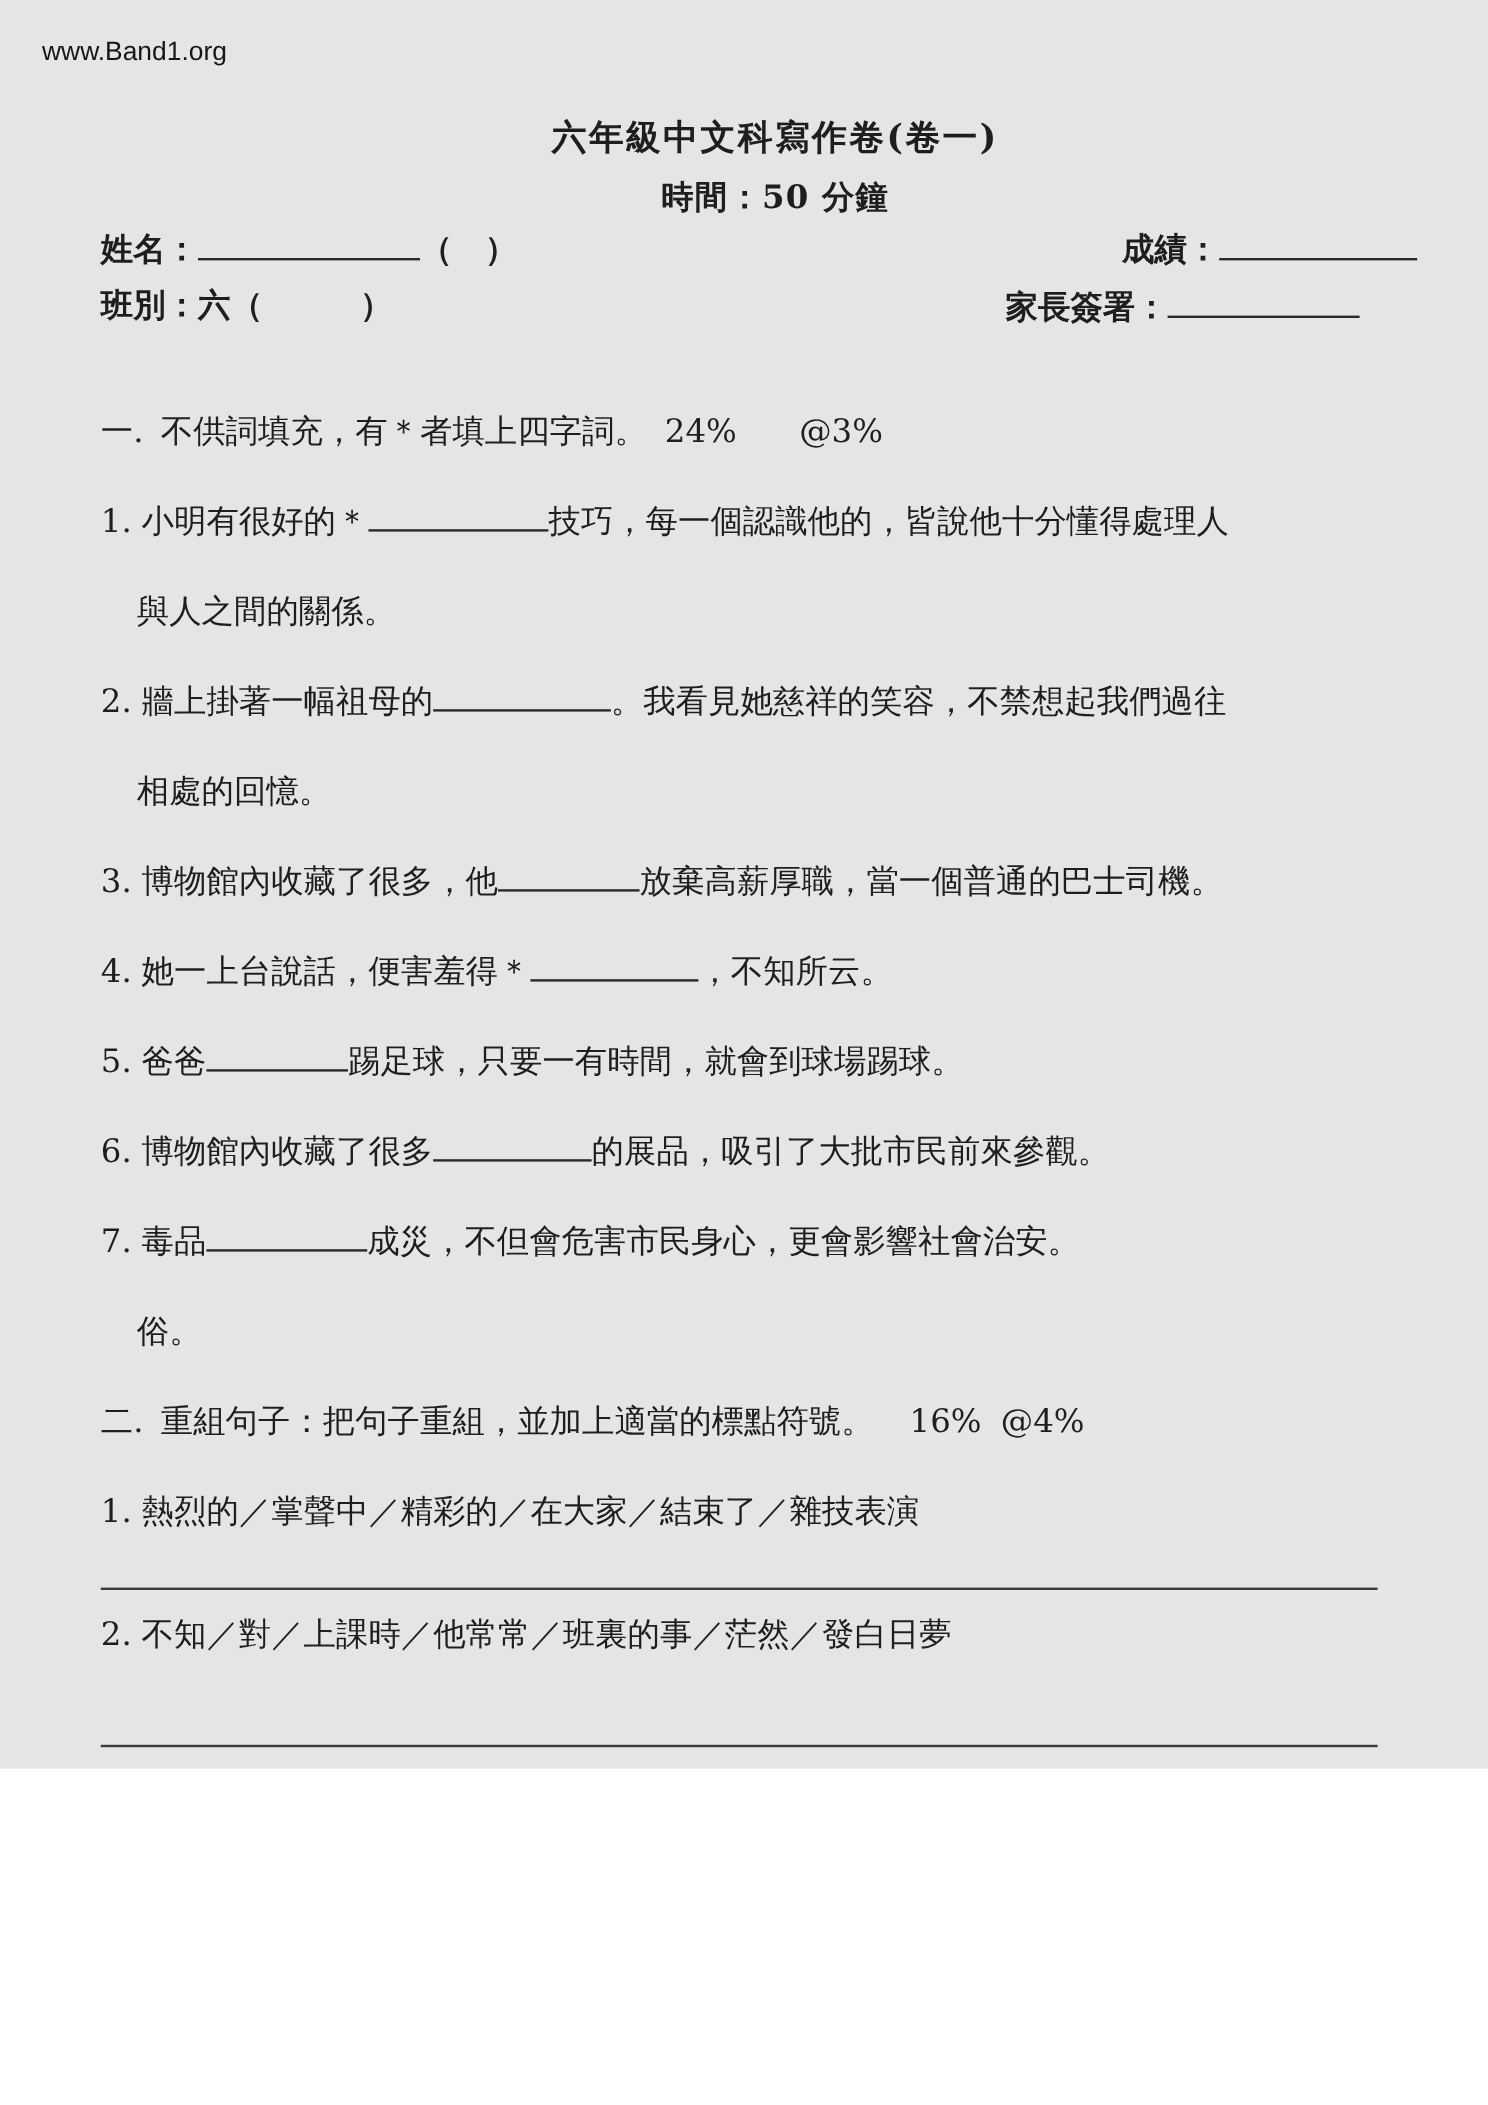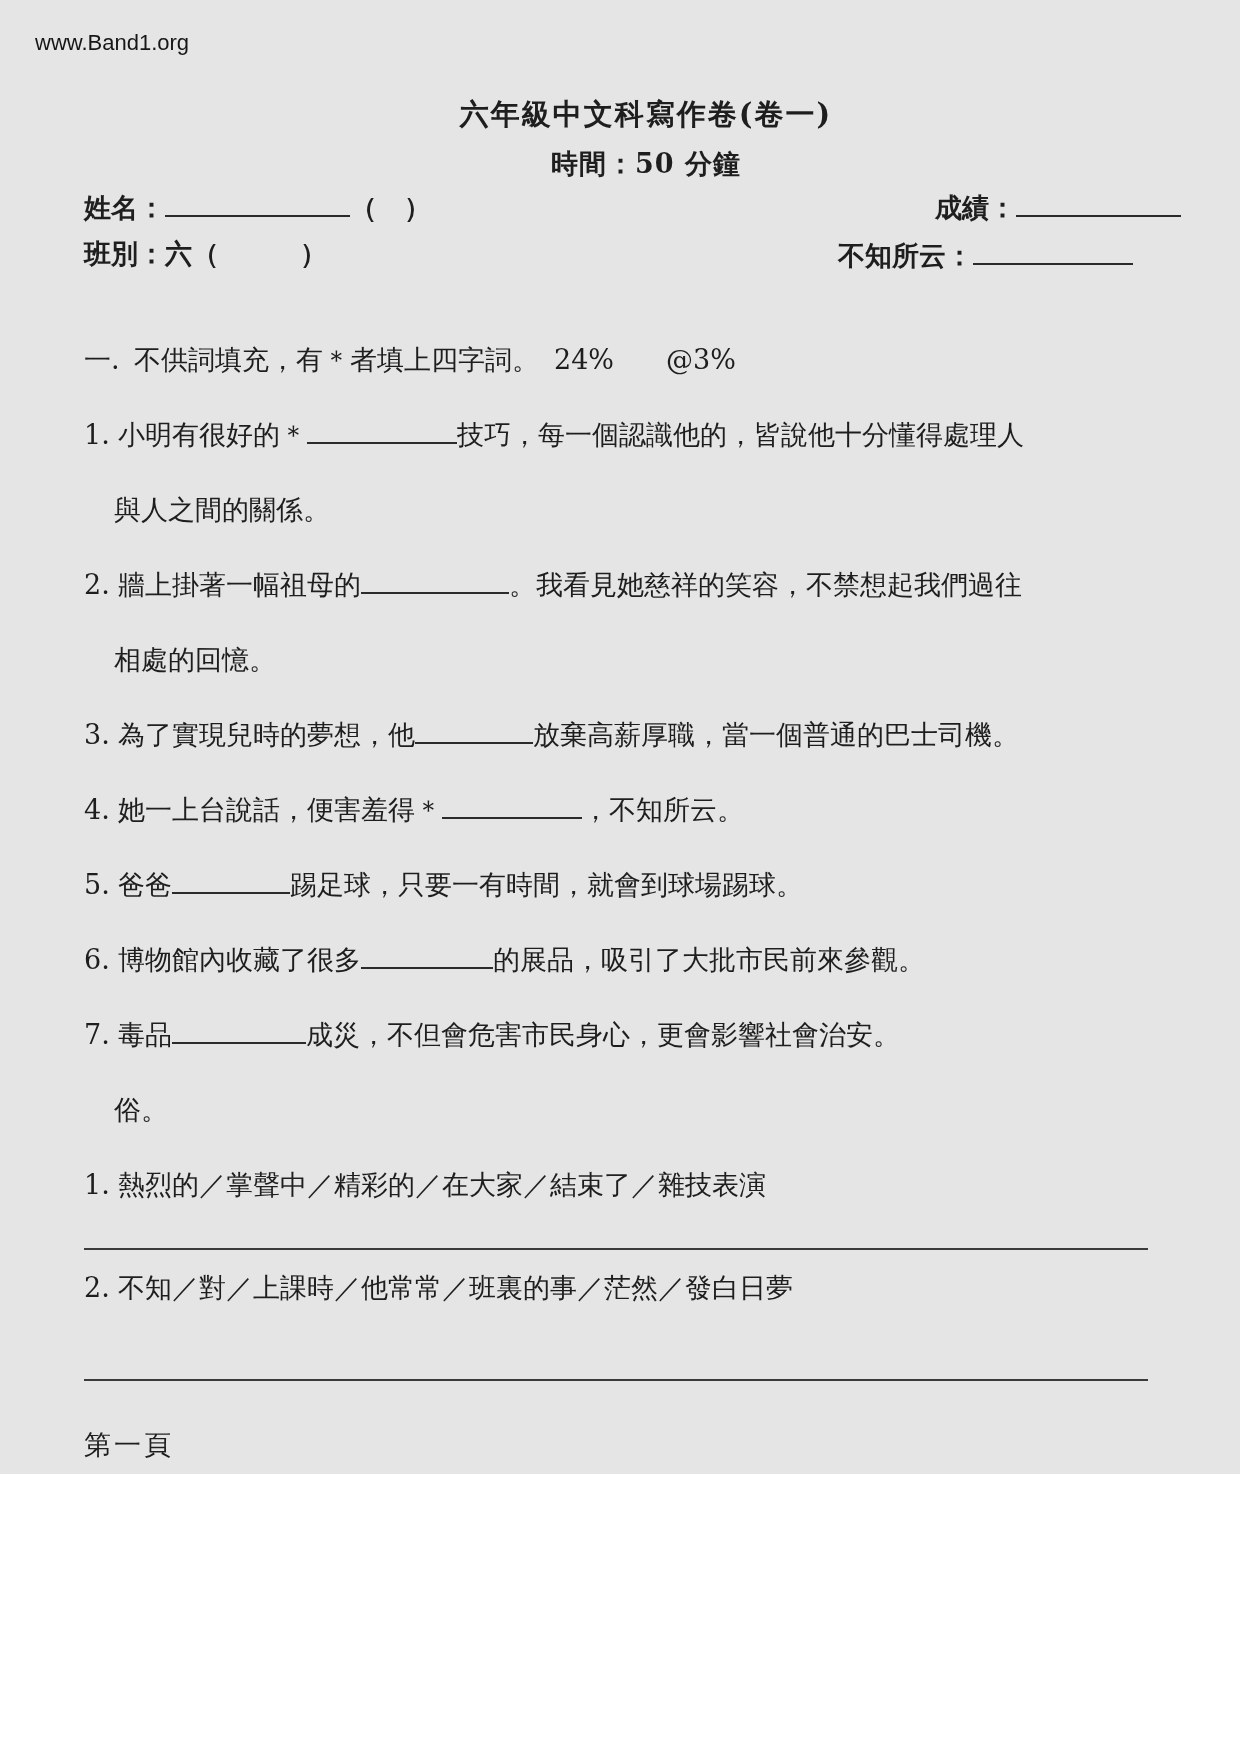--- a/index.html
+++ b/index.html
@@ -68,42 +68,45 @@
 
   <div class="hrow hrow-class">
     <span>班別：六（　　　）</span>
   </div>
 
   <div class="hrow hrow-score">
     <span>成績：</span><span class="blank" style="width:165px"></span>
   </div>
 
   <div class="hrow hrow-sign">
-    <span>不知所云：</span><span class="blank" style="width:160px"></span>
+    <span>家長簽署：</span><span class="blank" style="width:160px"></span>
   </div>
 
   <div class="main">
 
     <div class="line">
       <span class="sec-num">一.</span><span>不供詞填充，有＊者填上四字詞。</span><span class="sec-score">24%</span><span class="sec-per">@3%</span>
     </div>
 
     <div id="s1-list">
         <div class="line q-row"><span class="q-num">1.</span><span class="seg">小明有很好的＊</span><span class="blank" style="width: 150px;"></span><span class="seg">技巧，每一個認識他的，皆說他十分懂得處理人</span></div>
         <div class="line q-row cont"><span class="seg">與人之間的關係。</span></div>
         <div class="line q-row"><span class="q-num">2.</span><span class="seg">牆上掛著一幅祖母的</span><span class="blank" style="width: 148px;"></span><span class="seg">。我看見她慈祥的笑容，不禁想起我們過往</span></div>
         <div class="line q-row cont"><span class="seg">相處的回憶。</span></div>
-        <div class="line q-row"><span class="q-num">3.</span><span class="seg">為了實現兒時的夢想，他</span><span class="blank" style="width: 118px;"></span><span class="seg">放棄高薪厚職，當一個普通的巴士司機。</span></div>
+        <div class="line q-row"><span class="q-num">3.</span><span class="seg">博物館內收藏了很多，他</span><span class="blank" style="width: 118px;"></span><span class="seg">放棄高薪厚職，當一個普通的巴士司機。</span></div>
         <div class="line q-row"><span class="q-num">4.</span><span class="seg">她一上台說話，便害羞得＊</span><span class="blank" style="width: 140px;"></span><span class="seg">，不知所云。</span></div>
         <div class="line q-row"><span class="q-num">5.</span><span class="seg">爸爸</span><span class="blank" style="width: 118px;"></span><span class="seg">踢足球，只要一有時間，就會到球場踢球。</span></div>
         <div class="line q-row"><span class="q-num">6.</span><span class="seg">博物館內收藏了很多</span><span class="blank" style="width: 132px;"></span><span class="seg">的展品，吸引了大批市民前來參觀。</span></div>
         <div class="line q-row"><span class="q-num">7.</span><span class="seg">毒品</span><span class="blank" style="width: 134px;"></span><span class="seg">成災，不但會危害市民身心，更會影響社會治安。</span></div>
         <div class="line q-row cont"><span class="seg">俗。</span></div>
       </div>
 
+    <div class="line">
+      <span class="sec-num">二.</span><span>重組句子：把句子重組，並加上適當的標點符號。</span><span class="sec-score-2">16%</span><span class="sec-per-2">@4%</span>
+    </div>
 
     <div id="s2-list">
         <div class="line q-row"><span class="q-num">1.</span><span class="seg">熱烈的／掌聲中／精彩的／在大家／結束了／雜技表演</span></div>
         <div class="s2-rule rule-0"></div>
         <div class="line q-row"><span class="q-num">2.</span><span class="seg">不知／對／上課時／他常常／班裏的事／茫然／發白日夢</span></div>
         <div class="s2-rule rule-1"></div>
       </div>
 
     <div class="footer">第一頁</div>
 

